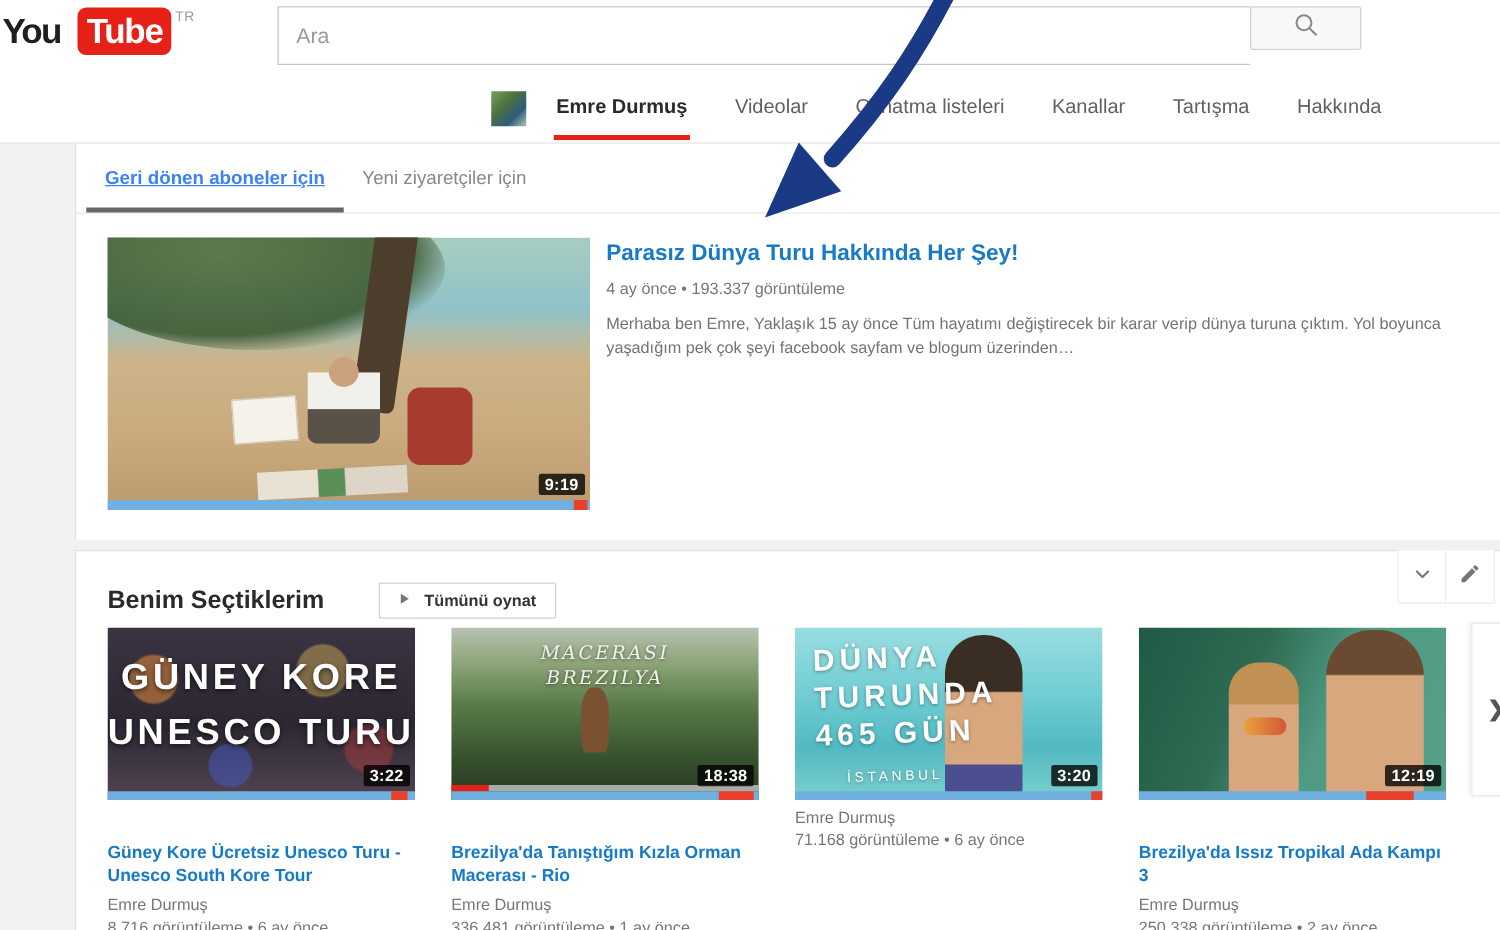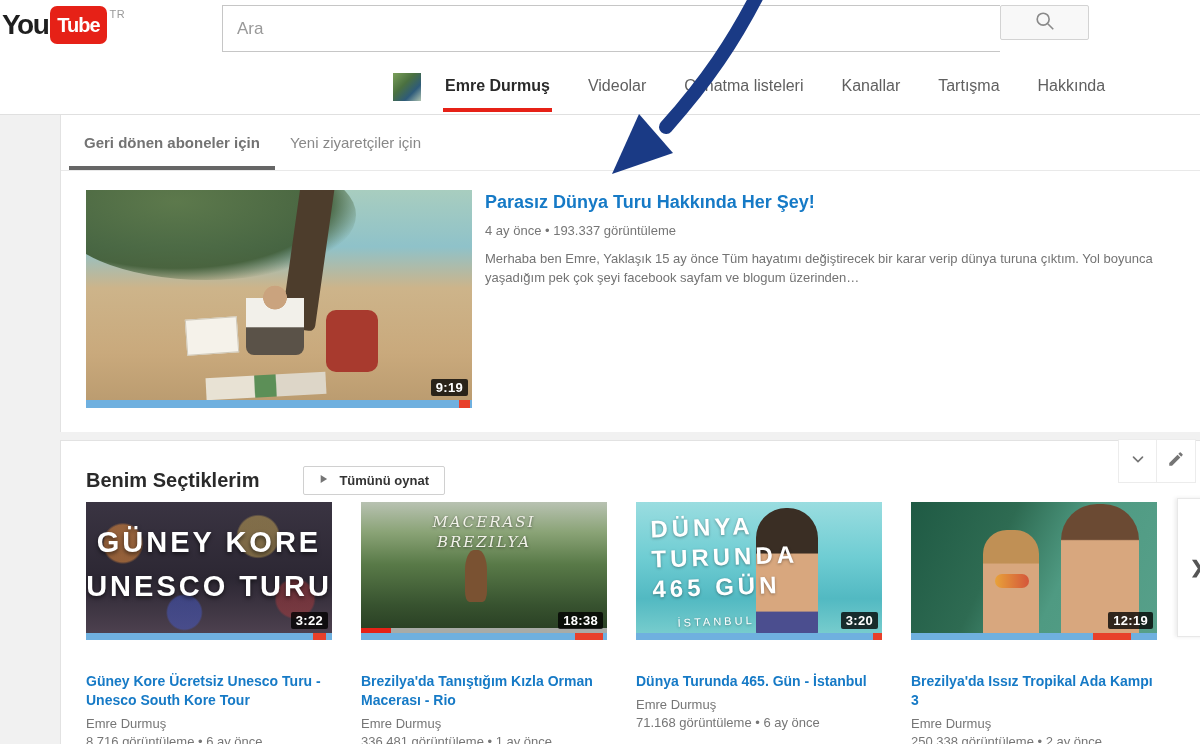--- a/index.html
+++ b/index.html
@@ -13,22 +13,22 @@
   }
 
   
   .header {
     position: absolute; top:0; left:0; width:1200px; height:115px;
     background:#fff; border-bottom:1px solid #e0e0e0;
   }
   .logo { position:absolute; left:2px; top:6px; display:flex; align-items:flex-start; cursor:pointer; }
   .logo-you { font-size:28px; font-weight:bold; color:#1f1f1f; letter-spacing:-1.5px; line-height:38px;}
   .logo-tube {
-    margin-left:2px; background:#e62117; color:#fff; border-radius:7px;
-    font-size:20px; font-weight:bold; padding:0 7px; line-height:38px; letter-spacing:-1px;
+    margin-left:14px; background:#e62117; color:#fff; border-radius:7px;
+    font-size:28px; font-weight:bold; padding:0 7px; line-height:38px; letter-spacing:-1px;
   }
   .logo-region { font-size:11px; color:#9a9a9a; margin-left:3px; margin-top:2px; letter-spacing:.5px; }
 
   .search-input {
     position:absolute; left:222px; top:5px; width:778px; height:47px;
     border:1px solid #c6c6c6; border-right:none; padding:0 14px;
     font-size:17px; font-family:"Liberation Sans",sans-serif; color:#333; outline:none;
   }
   .search-input::placeholder { color:#999; }
   .search-btn {
@@ -65,21 +65,21 @@
   .card-shelf { top:440px; height:304px; border-top:1px solid #e2e2e2; }
 
   
   .subtabs {
     height:56px; border-bottom:1px solid #e9e9e9; display:flex; align-items:stretch; padding-left:8px;
   }
   .subtab {
     position:relative; display:flex; align-items:center; padding:0 15px;
     font-size:15px; color:#888; cursor:pointer; white-space:nowrap;
   }
-  .subtab.active { color:#737373; font-weight:bold; }
+  .subtab.active { color:#3b82f6; font-weight:bold;text-decoration:underline; }
   .subtab.active::after {
     content:""; position:absolute; left:0; right:0; bottom:0; height:4px; background:#666;
   }
 
   
   .featured-row { display:flex; padding:19px 25px 0 25px; }
   .thumb { position:relative; overflow:hidden; cursor:pointer; flex:0 0 auto; }
   .feat-thumb { width:386px; height:218px; }
   .thumb-strip { position:absolute; left:0; bottom:0; width:100%; height:8px; background:#6fb0df; }
   .strip-red { position:absolute; bottom:0; height:8px; background:#e8402a; }
@@ -324,21 +324,20 @@
           <div>DÜNYA</div>
           <div>TURUNDA</div>
           <div>465 GÜN</div>
           <div class="overlay-hand-small">İSTANBUL</div>
         </div>
         <div class="thumb-strip">
             <div class="strip-red"></div>
           </div>
         <div class="duration">3:20</div>
       </div>
-      <div class="vtitle">Dünya Turunda 465. Gün - İstanbul</div>
       <div class="vchannel">Emre Durmuş</div>
       <div class="vmeta">71.168 görüntüleme  •  6 ay önce</div>
     </div>
 
     <div class="vcard">
       <div class="thumb vthumb v4">
         <div class="scene4">
           <div class="scene4-p1"></div>
           <div class="scene4-bikini"></div>
           <div class="scene4-p2"></div>

